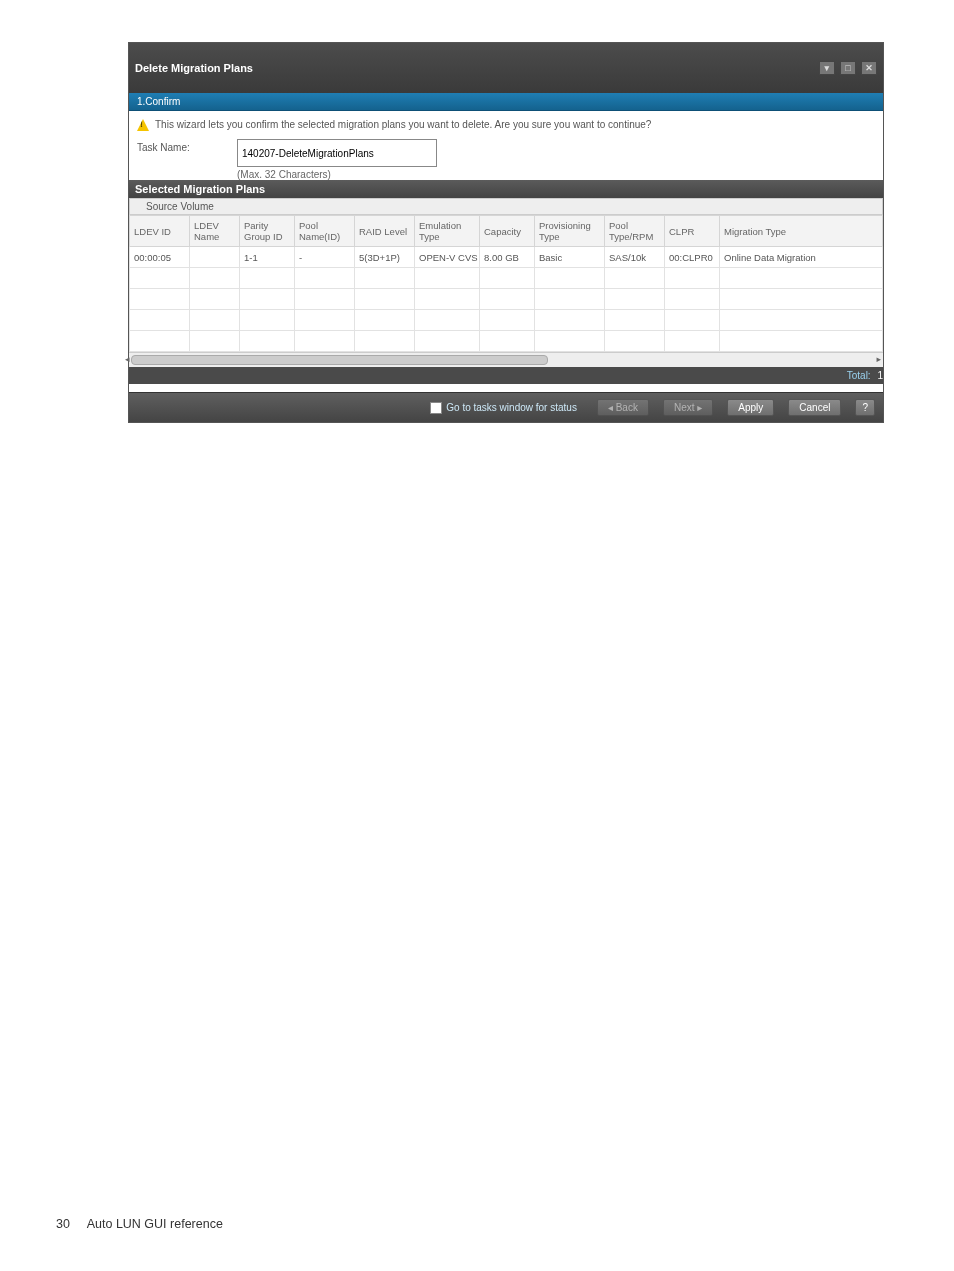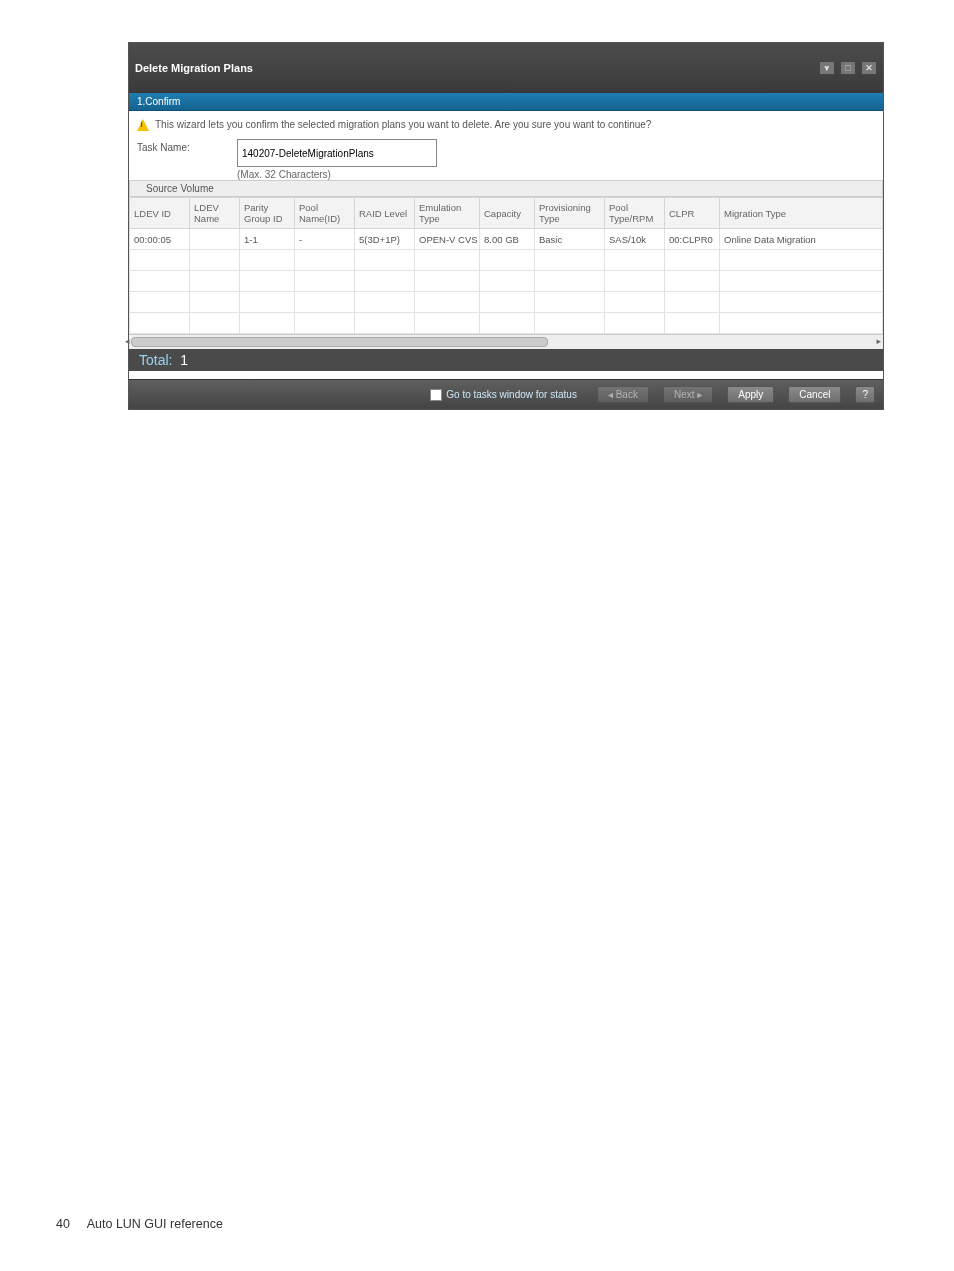--- a/index.html
+++ b/index.html
@@ -138,23 +138,23 @@
     height:8px; width:55%;
     background:#ccc; border:1px solid #aaa; border-radius:4px;
   }
   .scroll-strip .arrow-l, .scroll-strip .arrow-r {
     position:absolute; top:1px; font-size:9px; color:#666;
   }
   .scroll-strip .arrow-l { left:-4px; }
   .scroll-strip .arrow-r { right:2px; }
 
   .totals {
-    background:#4a4a4a; color:#fff; text-align:left;
-    padding:3px 10px; margin:0 -8px;
-    font-size:14px;
+    background:#4a4a4a; color:#fff; text-align:right;
+    padding:3px 0; margin:0 -8px;
+    font-size:10px;
   }
   .totals span.lab { color:#9ad2ef; margin-right:4px;}
 
   .footer-bar {
     background: linear-gradient(#5f5f5f,#444);
     padding:6px 8px;
     margin:8px -8px 0 -8px;
     display:flex;
     justify-content:flex-end;
     align-items:center;
@@ -207,20 +207,21 @@
       </div>
 
       <div class="field-row">
         <span class="field-label">Task Name:</span>
         <div>
           <input class="field-input" value="140207-DeleteMigrationPlans" style="">
           <div class="field-hint">(Max. 32 Characters)</div>
         </div>
       </div>
 
+      <div class="section-bar">Selected Migration Plans</div>
       <div class="subheader">Source Volume</div>
 
       <table class="grid">
         <colgroup>
           <col style="width:60px">
             <col style="width:50px">
             <col style="width:55px">
             <col style="width:60px">
           <col style="width:60px">
             <col style="width:65px">
@@ -333,16 +334,16 @@
         <button class="btn disabled">◂ Back</button>
         <button class="btn disabled">Next ▸</button>
         <button class="btn">Apply</button>
         <button class="btn">Cancel</button>
         <button class="btn help">?</button>
       </div>
     </div>
   </div>
 
   <div class="page-footer">
-    <span class="num">40</span>
+    <span class="num">30</span>
     <span>Auto LUN GUI reference</span>
   </div>
 </div>
 
 </body></html>

